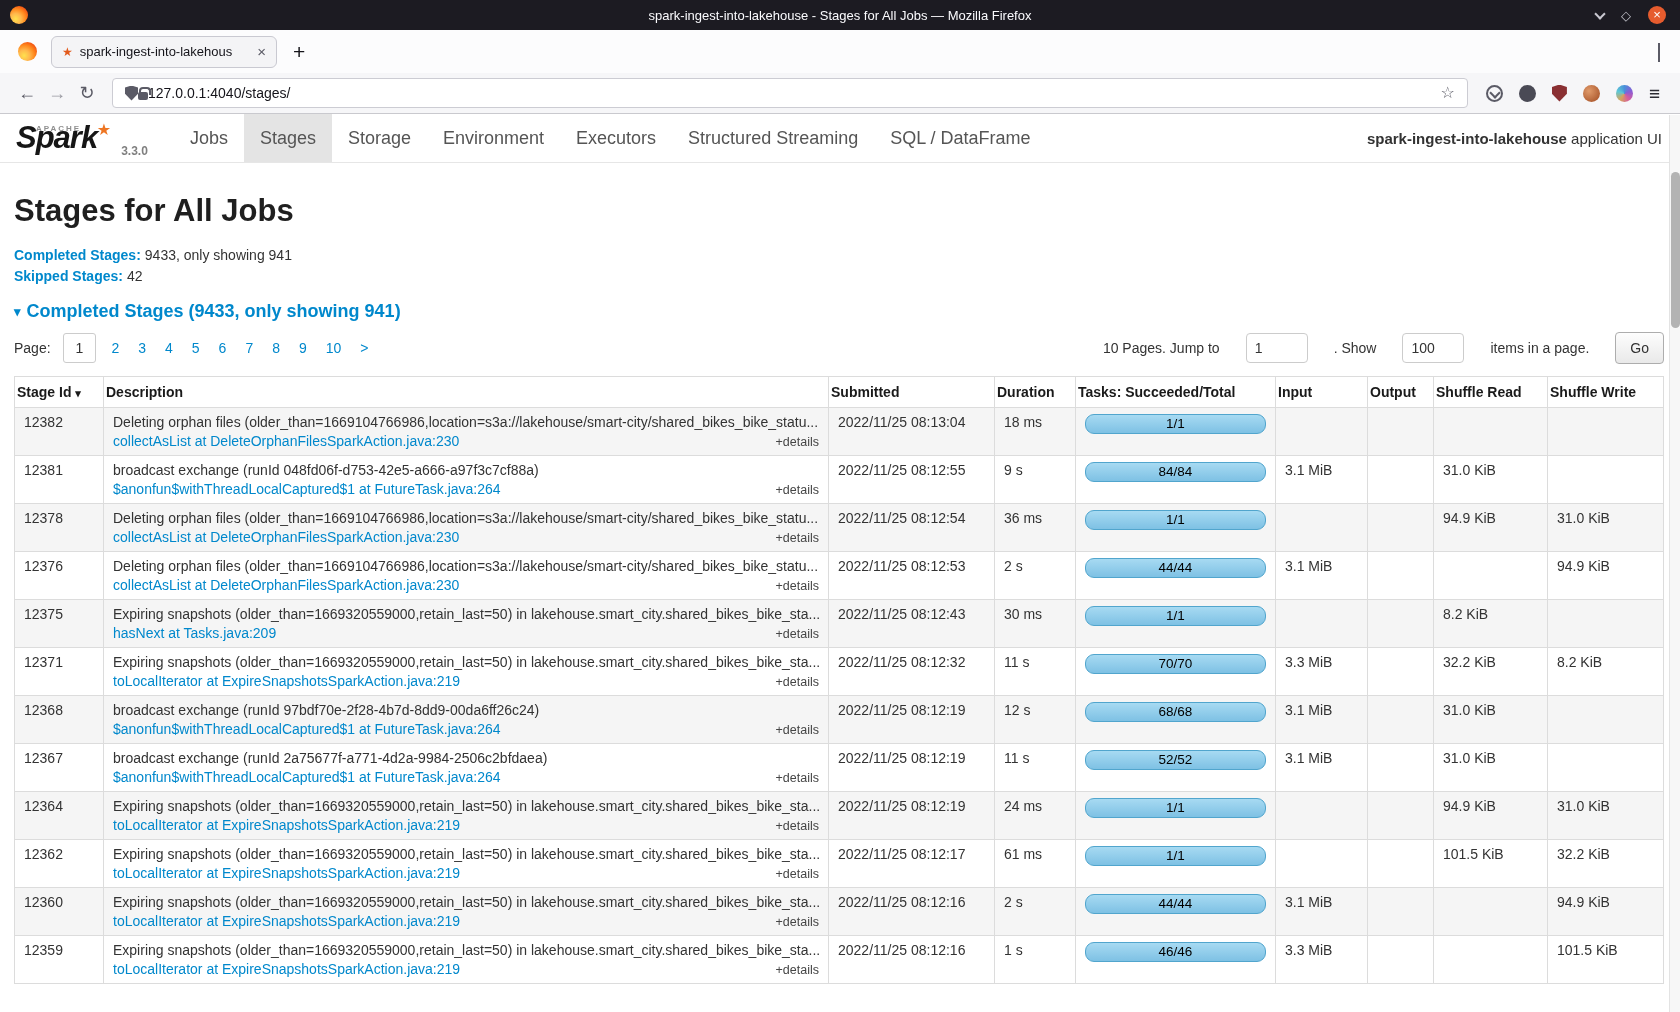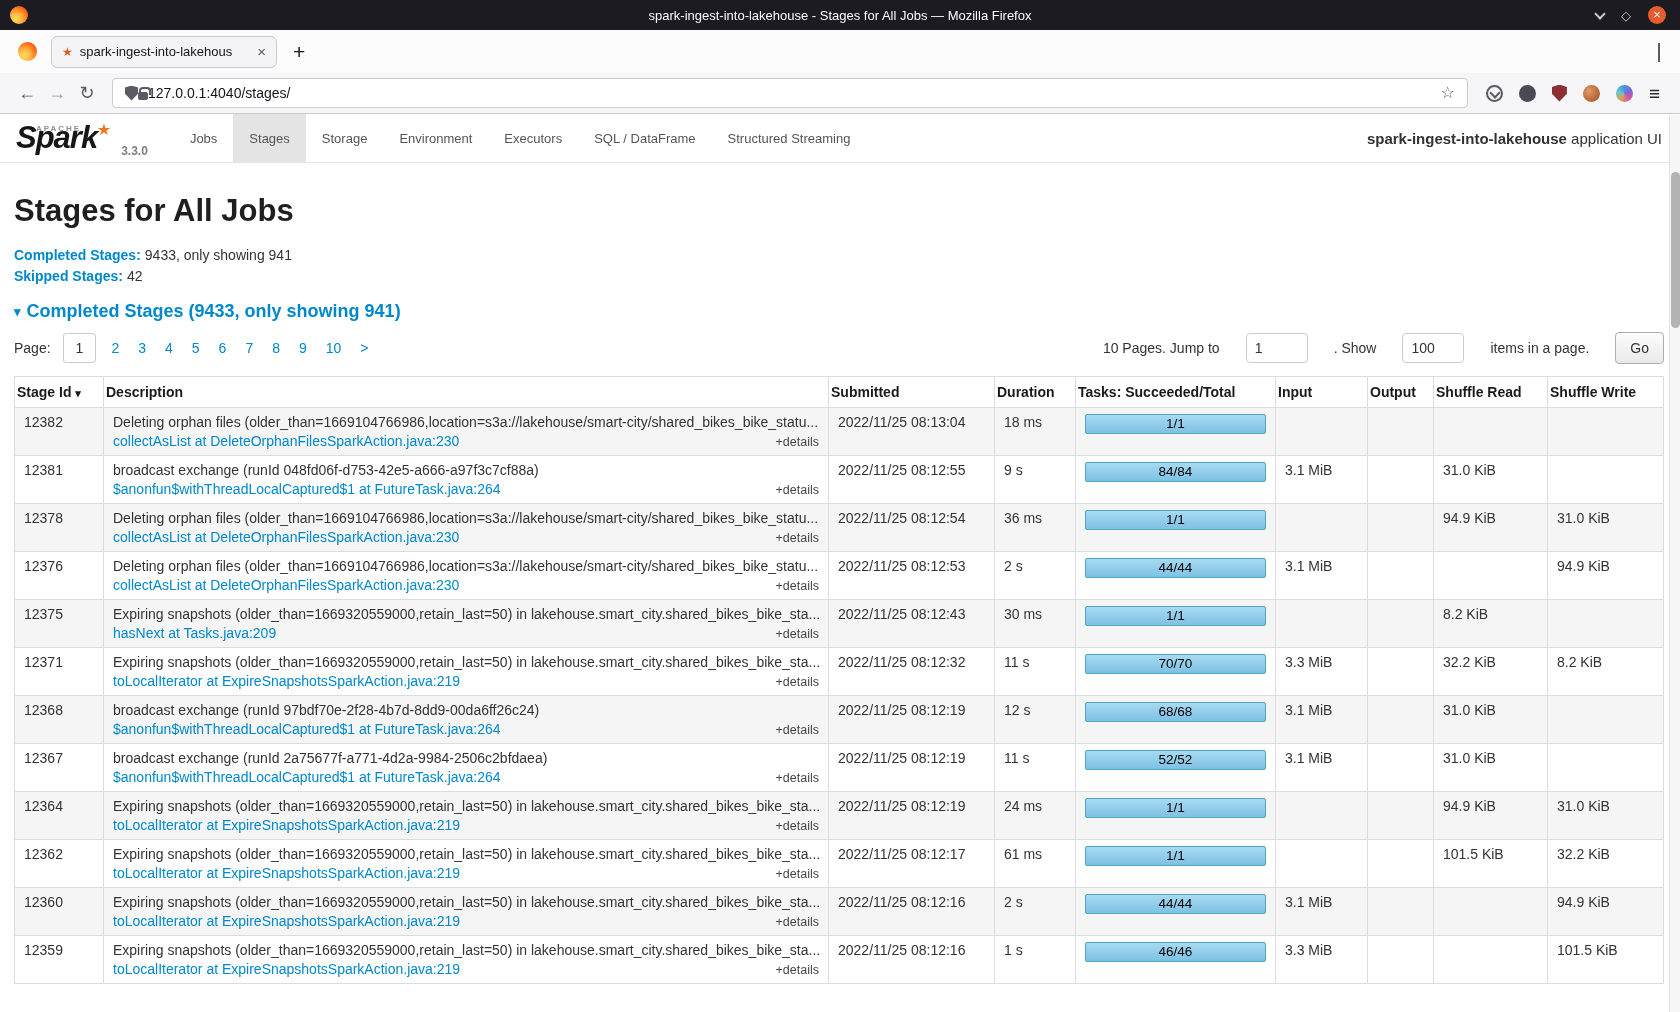--- a/index.html
+++ b/index.html
@@ -57,21 +57,21 @@
   .menu-icon { font-size:19px; color:#2b2b33; line-height:1; }
 
   
   .spark-header { flex:0 0 49px; background:#fff; border-bottom:1px solid #e6e6e6; display:flex; align-items:center; }
   .spark-logo { position:relative; margin-left:16px; display:flex; align-items:flex-end; padding-right:10px; }
   .logo-apache { position:absolute; top:1px; left:20px; font-size:8px; letter-spacing:2px; color:#8f8f8f; font-weight:bold; }
   .logo-word { font-size:31px; font-weight:bold; font-style:italic; color:#161616; line-height:0.95; letter-spacing:-1px; }
   .logo-star { position:absolute; top:-3px; right:-4px; color:#ee7623; font-size:16px; }
   .spark-version { font-size:12px; color:#7f7f7f; font-weight:bold; margin:0 0 4px 14px; align-self:flex-end; }
   .spark-nav { display:flex; height:100%; margin-left:26px; }
-  .nav-item { display:flex; align-items:center; padding:0 16px; font-size:13px; color:#555; cursor:pointer; }
+  .nav-item { display:flex; align-items:center; padding:0 16px; font-size:18px; color:#555; cursor:pointer; }
   .nav-item.active { background:#e4e4e4; }
   .app-id { margin-left:auto; margin-right:18px; font-size:15px; color:#333; }
   .app-id .app-name { font-weight:bold; }
 
   
   .content { flex:1; padding:0 16px 0 14px; overflow:hidden; }
   .page-title { font-size:31px; font-weight:bold; color:#1f1f1f; margin:30px 0 16px; }
   .summary-line { font-size:14px; color:#333; line-height:21px; }
   .summary-label { color:#0088cc; font-weight:bold; text-decoration:none; cursor:pointer;text-align:center; }
   .summary-value { margin-left:4px; }
@@ -91,21 +91,21 @@
   .stages-table { width:100%; border-collapse:collapse; margin-top:12px; table-layout:fixed; }
   .stages-table th { border:1px solid #dcdcdc; padding:7px 2px; font-size:14px; font-weight:bold; color:#1a1a1a;
     text-align:left; white-space:nowrap; overflow:hidden; background:#fff; }
   .stages-table td { border:1px solid #dcdcdc; padding:6px 9px; font-size:14px; color:#333; vertical-align:top; }
   .stages-table tbody tr:nth-child(odd) { background:#f5f5f5; }
   .sort-arrow { font-size:11px; }
   .desc-main { white-space:nowrap; overflow:hidden; }
   .desc-sub { display:flex; justify-content:space-between; align-items:baseline; margin-top:3px; }
   .stage-link { color:#0088cc; text-decoration:none; cursor:pointer; white-space:nowrap; overflow:hidden; }
   .details-toggle { font-size:12.5px; color:#454545; cursor:pointer; }
-  .progress { height:20px; border:1px solid #51a5cd; border-radius:2px;
+  .progress { height:20px; border:1px solid #51a5cd; border-radius:9px;
     background:linear-gradient(#a7daf2,#7ec1e4); text-align:center; font-size:13.5px; line-height:18px; color:#000; }
 
   
   .scrollbar { position:absolute; top:115px; right:0; bottom:0; width:11px; background:#f7f7f7; border-left:1px solid #e3e3e3; }
   .scroll-thumb { position:absolute; top:57px; left:1px; width:9px; height:156px; background:#b3b3b3; border-radius:5px; }
 </style>
 </head>
 <body>
 
 <div class="screen">
@@ -157,22 +157,22 @@
       <span class="logo-word">Spark</span>
       <span class="logo-star">★</span>
     </div>
     <span class="spark-version">3.3.0</span>
     <div class="spark-nav">
       <div class="nav-item">Jobs</div>
       <div class="nav-item active">Stages</div>
       <div class="nav-item">Storage</div>
       <div class="nav-item">Environment</div>
       <div class="nav-item">Executors</div>
+      <div class="nav-item">Structured Streaming</div>
       <div class="nav-item">SQL / DataFrame</div>
-      <div class="nav-item">Structured Streaming</div>
     </div>
     <div class="app-id">
       <span class="app-name">spark-ingest-into-lakehouse</span>
       <span>application UI</span>
     </div>
   </div>
 
   <div class="content">
     <h1 class="page-title">Stages for All Jobs</h1>
 

